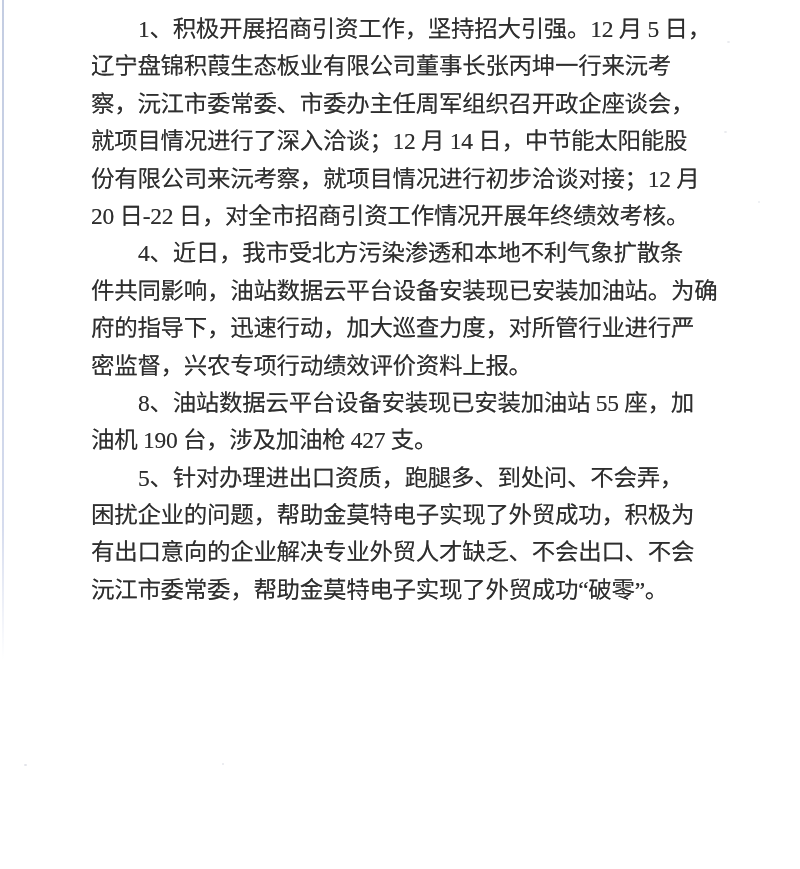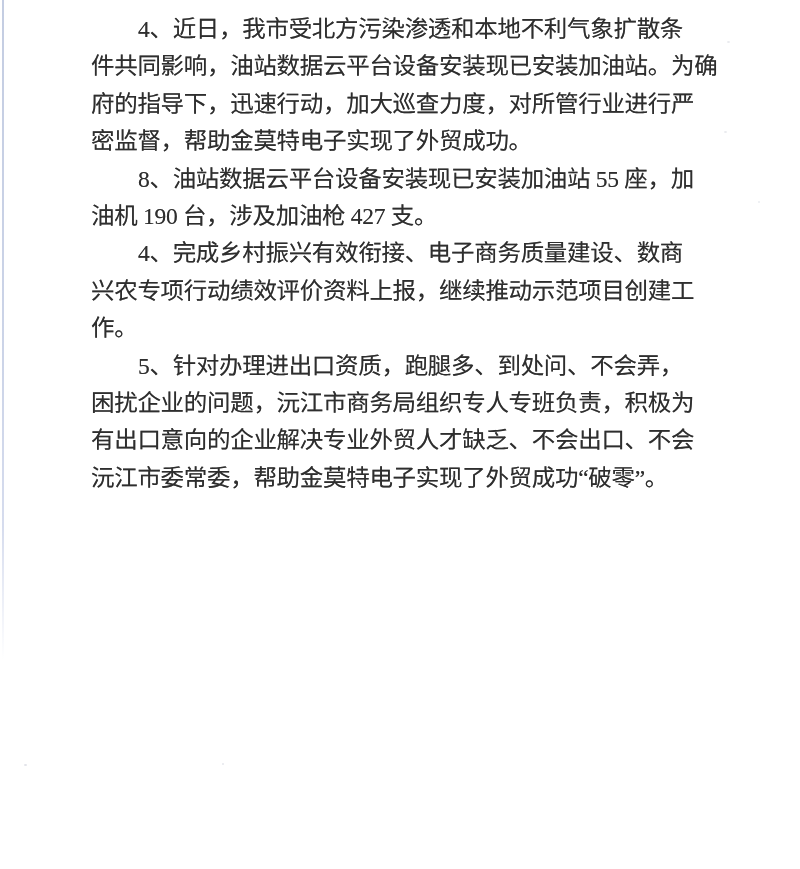--- a/index.html
+++ b/index.html
@@ -61,37 +61,40 @@
   .speck.s6 { left: 758px; top: 201px; width: 2px; height: 2px; opacity: .28; }
 </style>
 </head>
 <body>
 
 <div class="page">
   <div class="scan-edge-line"></div>
 
   <div class="doc">
       <div class="paragraph">
+        <div class="line first">1、积极开展招商引资工作，坚持招大引强。12 月 5 日，</div>
+        <div class="line">辽宁盘锦积葭生态板业有限公司董事长张丙坤一行来沅考</div>
+        <div class="line">察，沅江市委常委、市委办主任周军组织召开政企座谈会，</div>
+        <div class="line">就项目情况进行了深入洽谈；12 月 14 日，中节能太阳能股</div>
+        <div class="line">份有限公司来沅考察，就项目情况进行初步洽谈对接；12 月</div>
+        <div class="line">20 日-22 日，对全市招商引资工作情况开展年终绩效考核。</div>
+      </div>
+      <div class="paragraph">
         <div class="line first">4、近日，我市受北方污染渗透和本地不利气象扩散条</div>
         <div class="line">件共同影响，油站数据云平台设备安装现已安装加油站。为确</div>
         <div class="line">府的指导下，迅速行动，加大巡查力度，对所管行业进行严</div>
-        <div class="line">密监督，帮助金莫特电子实现了外贸成功。</div>
+        <div class="line">密监督，兴农专项行动绩效评价资料上报。</div>
       </div>
       <div class="paragraph">
         <div class="line first">8、油站数据云平台设备安装现已安装加油站 55 座，加</div>
         <div class="line">油机 190 台，涉及加油枪 427 支。</div>
       </div>
       <div class="paragraph">
-        <div class="line first">4、完成乡村振兴有效衔接、电子商务质量建设、数商</div>
-        <div class="line">兴农专项行动绩效评价资料上报，继续推动示范项目创建工</div>
-        <div class="line">作。</div>
-      </div>
-      <div class="paragraph">
         <div class="line first">5、针对办理进出口资质，跑腿多、到处问、不会弄，</div>
-        <div class="line">困扰企业的问题，沅江市商务局组织专人专班负责，积极为</div>
+        <div class="line">困扰企业的问题，帮助金莫特电子实现了外贸成功，积极为</div>
         <div class="line">有出口意向的企业解决专业外贸人才缺乏、不会出口、不会</div>
         <div class="line">沅江市委常委，帮助金莫特电子实现了外贸成功“破零”。</div>
       </div>
     </div>
 
   <div class="speck s1"></div>
   <div class="speck s2"></div>
   <div class="speck s3"></div>
   <div class="speck s4"></div>
   <div class="speck s5"></div>

